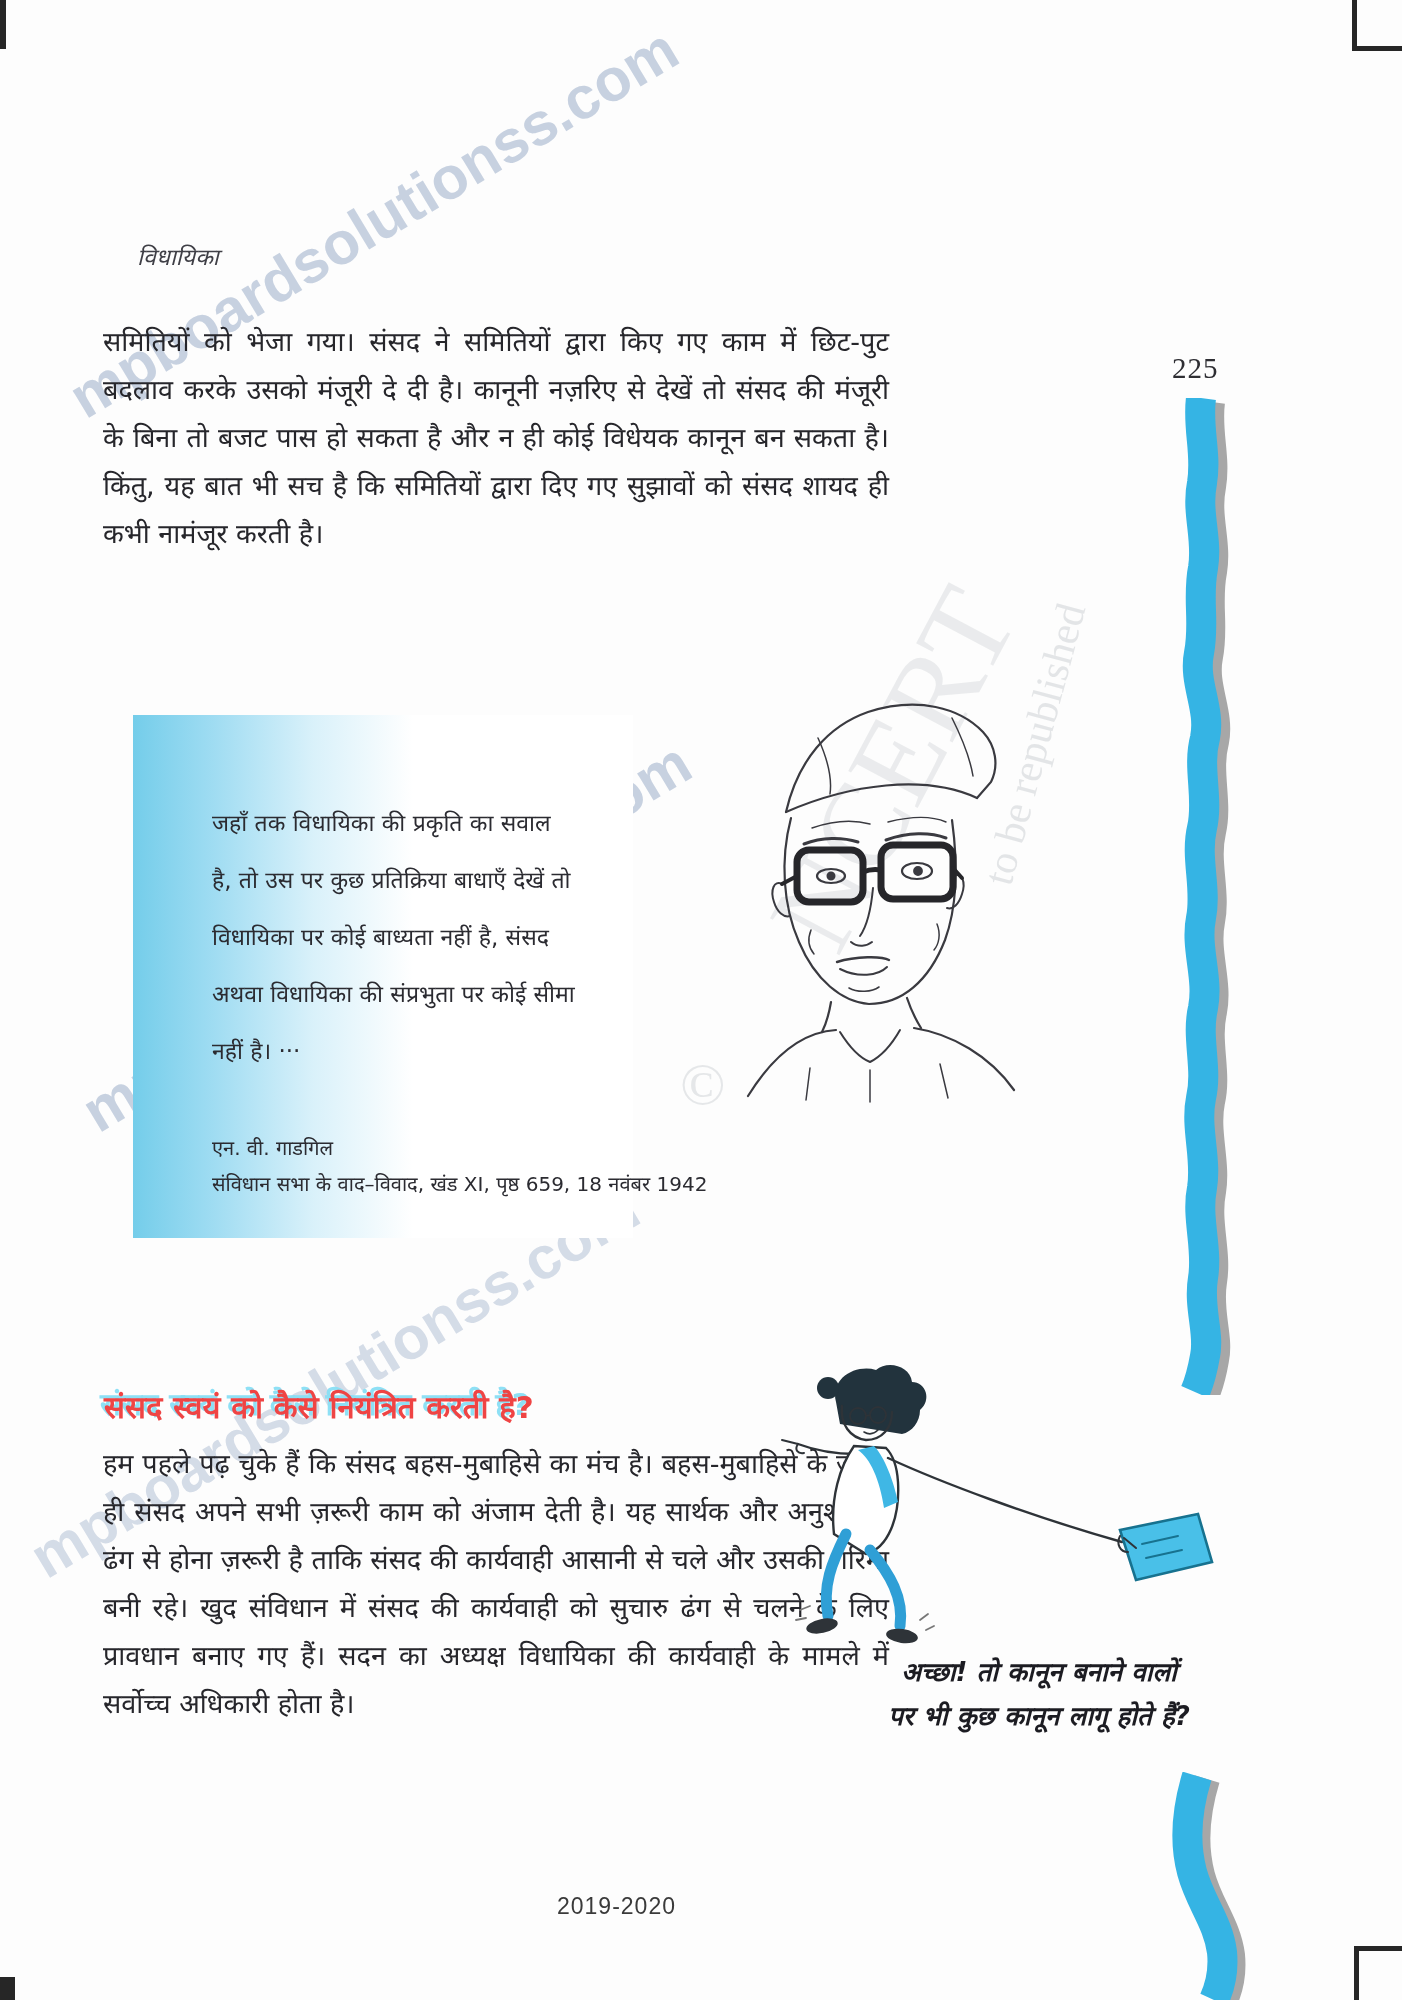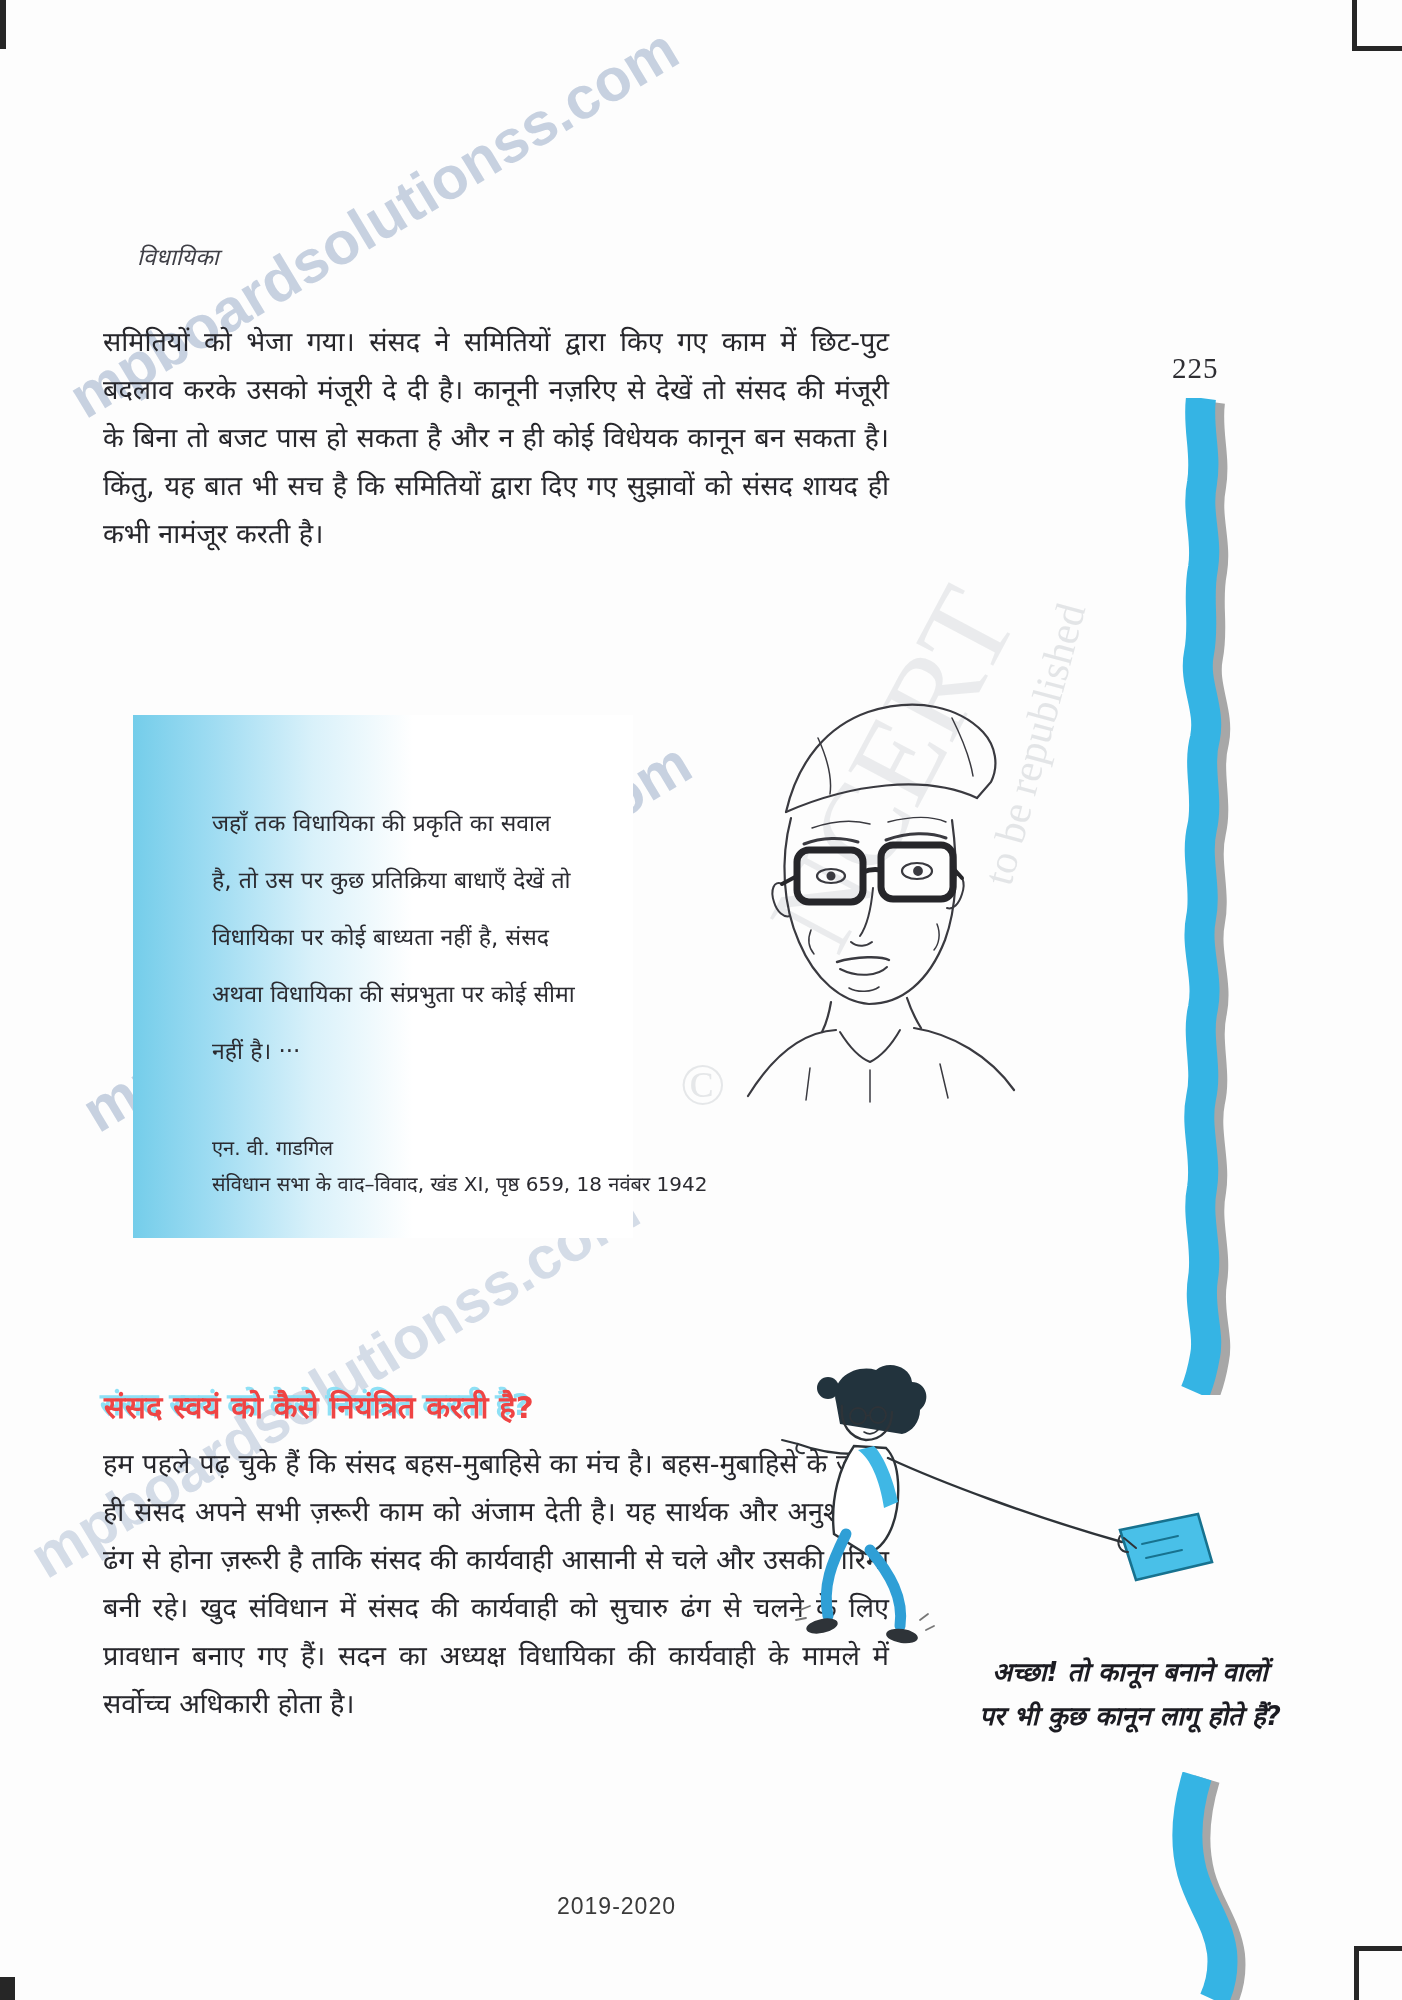--- a/index.html
+++ b/index.html
@@ -119,21 +119,21 @@
       <path d="M372,186 L408,178 M376,200 L412,192" stroke="#17728f" stroke-width="2"></path>
       <path d="M350,178 C346,186 350,194 358,194 M354,180 L366,190" stroke-width="2"></path>
       <path d="M76,176 C62,204 52,228 58,258" stroke="#2f9fd6" stroke-width="11"></path>
       <path d="M100,192 C120,216 134,240 130,268" stroke="#2f9fd6" stroke-width="11"></path>
       <ellipse cx="52" cy="268" rx="16" ry="7" fill="#2e3338" stroke="none" transform="rotate(-12 52 268)"></ellipse>
       <ellipse cx="132" cy="278" rx="16" ry="7" fill="#2e3338" stroke="none" transform="rotate(8 132 278)"></ellipse>
       <path d="M30,252 L40,248 M26,262 L36,260 M150,262 L158,256 M156,272 L164,268" stroke-width="1.8" stroke="#777777"></path>
     </g>
   </svg>
 
-  <div class="abs caption" style="left:940px;top:1650px;width:380px;">
+  <div class="abs caption" style="left:849px;top:1650px;width:380px;">
     <div>अच्छा! तो कानून बनाने वालों</div>
     <div>पर भी कुछ कानून लागू होते हैं?</div>
   </div>
 
   <svg class="abs" style="left:1150px;top:1772px;" width="120" height="228" viewBox="0 0 120 228">
     <path d="M47,4 C36,40 34,70 42,100 C50,130 68,150 72,180 C74,200 70,215 64,228" fill="none" stroke="#a7a7a7" stroke-width="26" transform="translate(10,3)"></path>
     <path d="M47,4 C36,40 34,70 42,100 C50,130 68,150 72,180 C74,200 70,215 64,228" fill="none" stroke="#35b4e4" stroke-width="30"></path>
   </svg>
 
   <div class="abs footer-year" style="left:0;top:1893px;width:1233px;text-align:center;">2019-2020</div>

